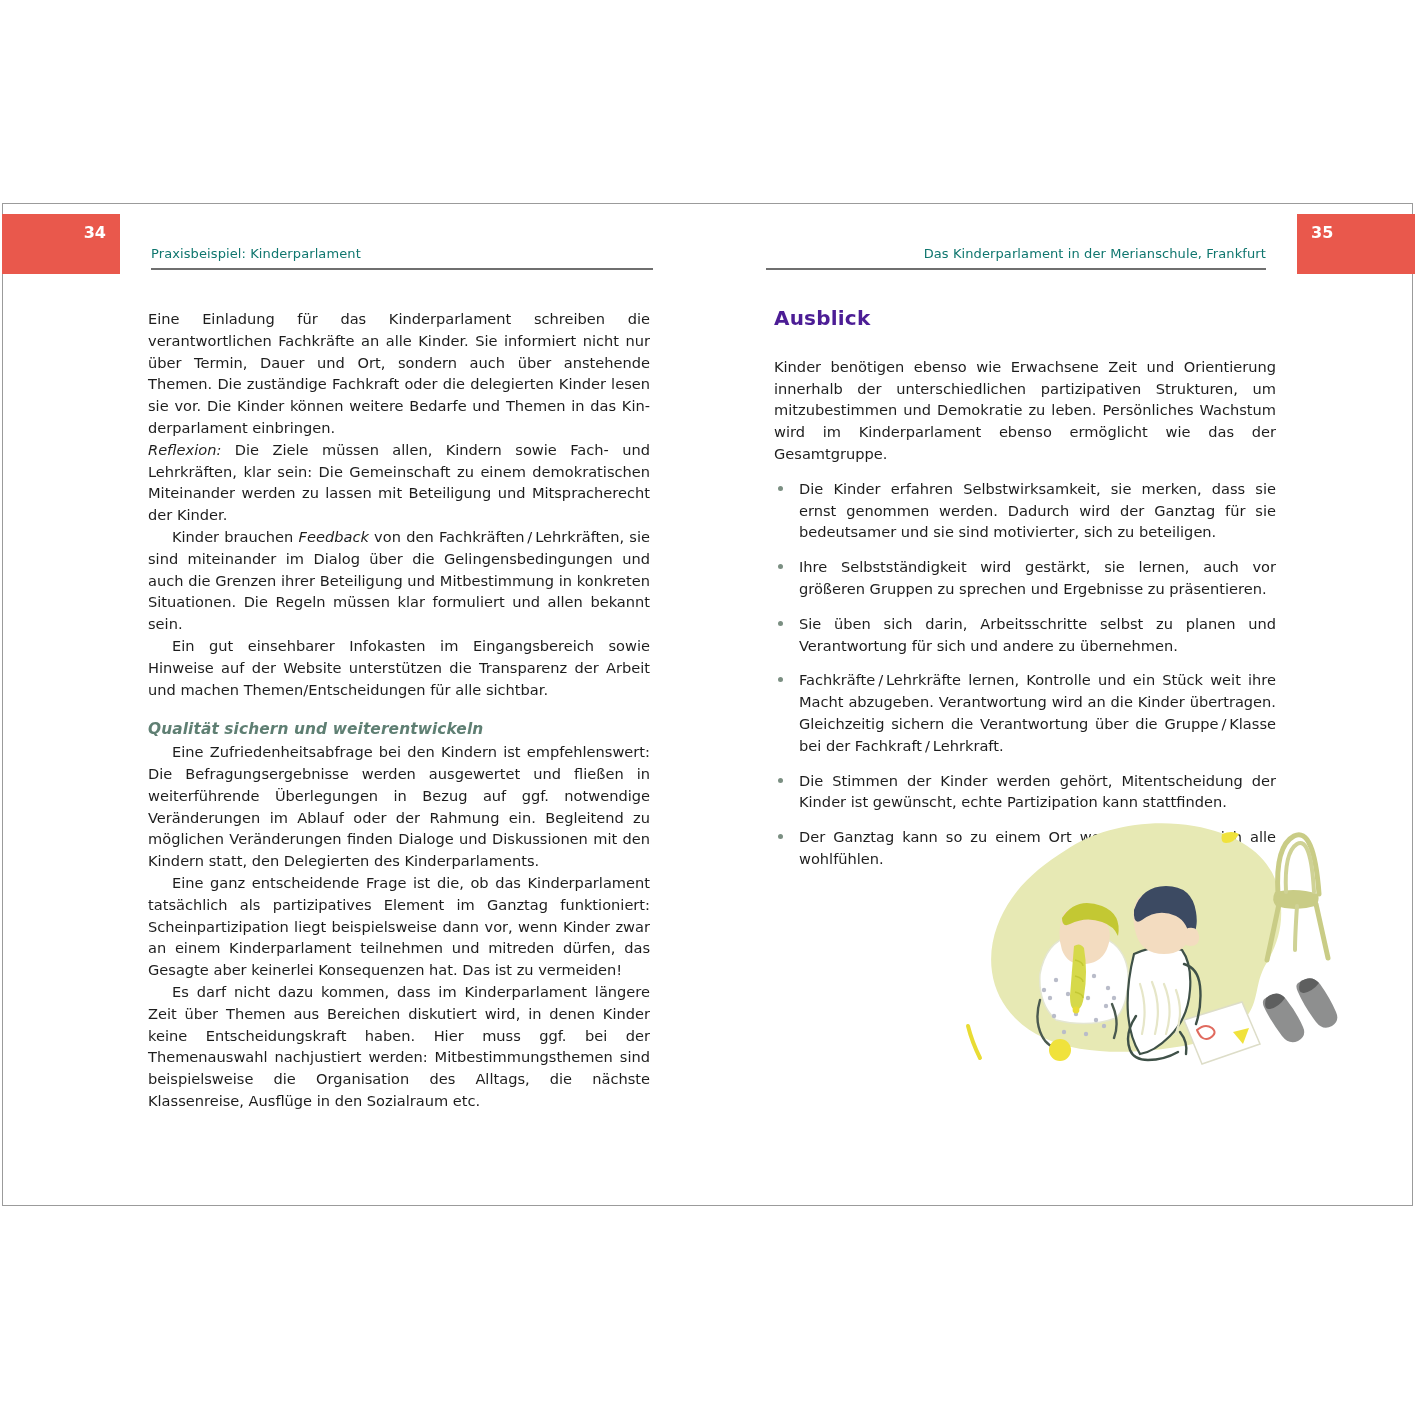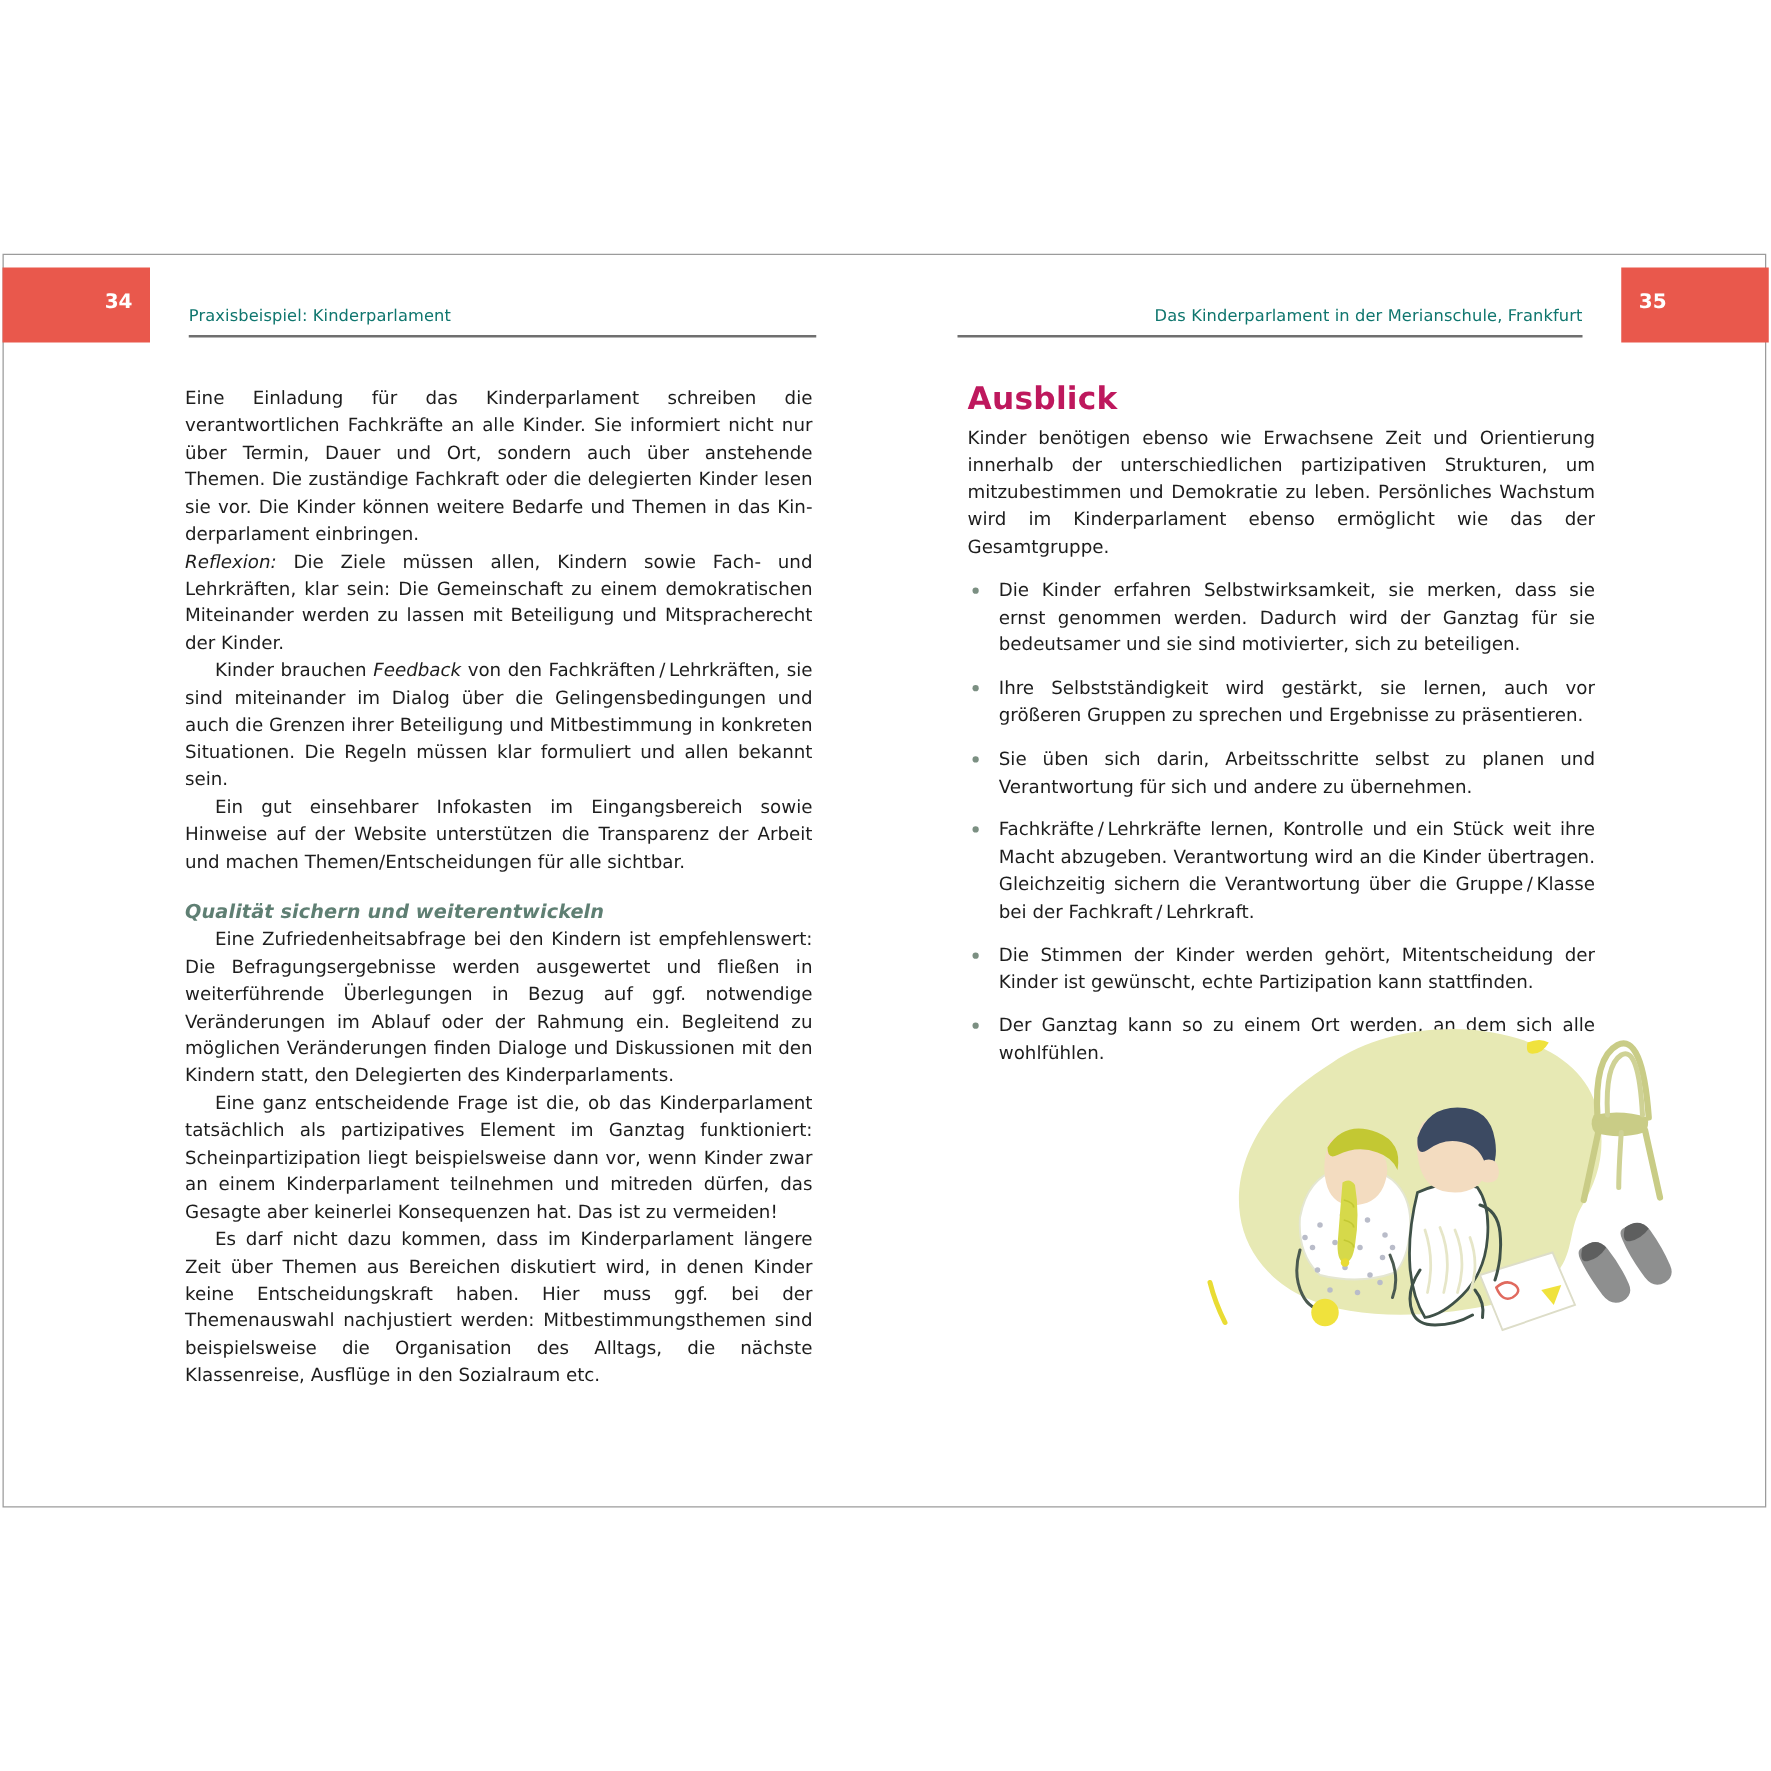--- a/index.html
+++ b/index.html
@@ -41,21 +41,21 @@
   .tab {
     position: absolute;
     top: 10px;
     width: 118px;
     height: 60px;
     background: #e9584c;
     color: #ffffff;
     font-size: 16px;
     font-weight: bold;
     display: flex;
-    align-items: flex-end;
+    align-items: center;
     box-sizing: border-box;
     padding-bottom: 24px;
   }
   .tab.left-tab  { left: -1px;  justify-content: flex-end; padding-right: 14px; }
   .tab.right-tab { right: -1px; justify-content: flex-start; padding-left: 14px; }
 
   .runhead {
     position: absolute;
     top: 42px;
     font-size: 13px;
@@ -90,24 +90,24 @@
   .col.l { left: 145px; }
   .col.r { left: 66px; }
 
   .col p { margin: 0; }
   .col p.gap { }
   .col p.cont { text-indent: 24px; }
 
   .it { font-style: italic; }
 
   h2.section-title {
-    margin: 0 0 10px 0;
-    font-size: 25px;
+    margin: 0 0 26px 0;
+    font-size: 20px;
     font-weight: bold;
-    color: #be185d;
+    color: #4c1d95;
     letter-spacing: .2px;
   }
 
   h3.sub-title {
     margin: 19px 0 0 0;
     font-size: 15.4px;
     font-weight: bold;
     font-style: italic;
     color: #5f7f73;
     letter-spacing: .1px;

